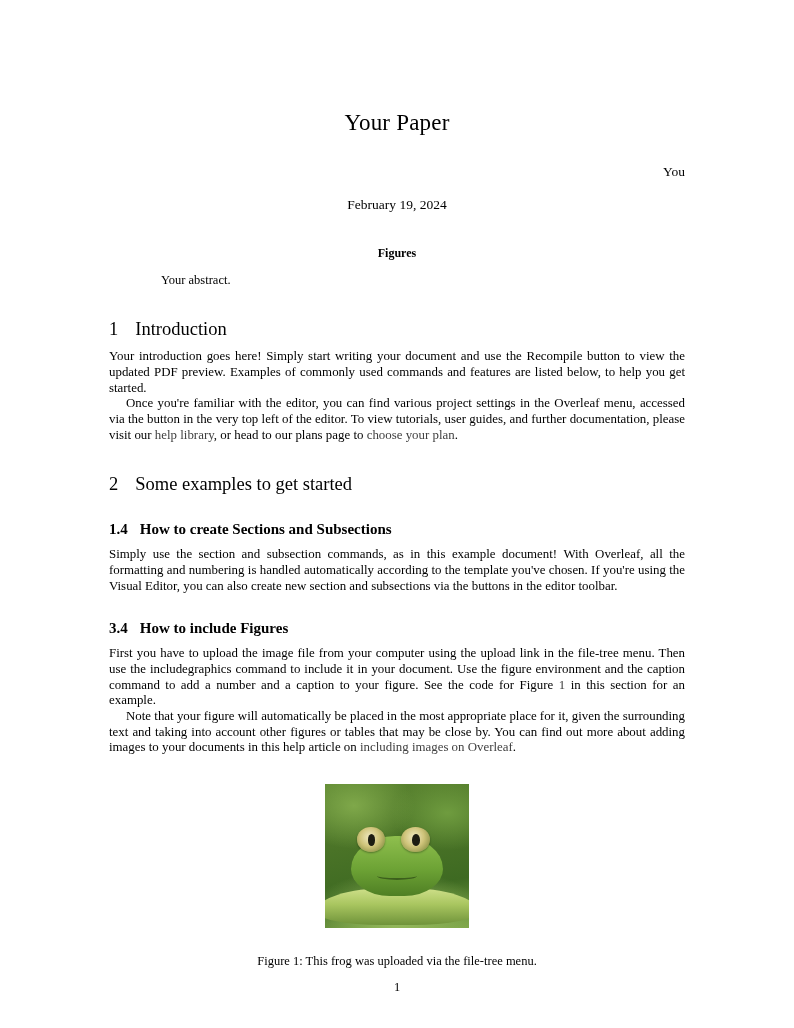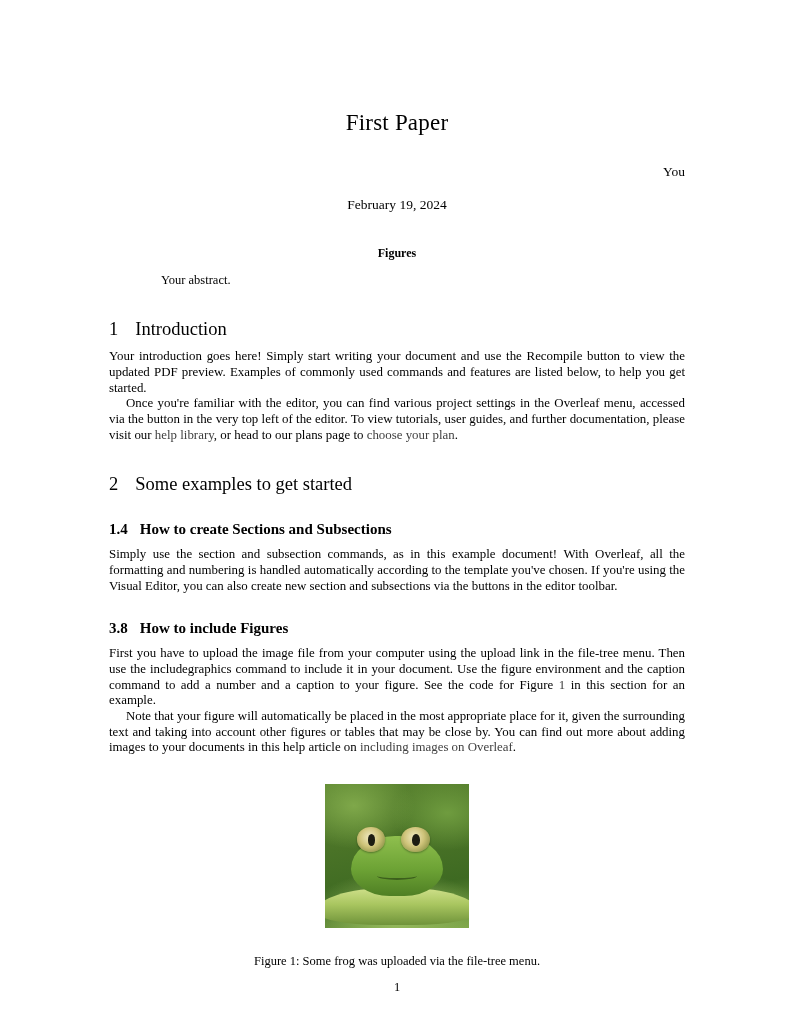--- a/index.html
+++ b/index.html
@@ -174,21 +174,21 @@
     text-align: center;
     font-size: 12.5px;
   }
 </style>
 </head>
 <body>
 
 <div class="page">
   <div class="content">
 
-    <h1 class="doc-title">First Paper</h1>
+    <h1 class="doc-title">Your Paper</h1>
     <div class="doc-author">You</div>
     <div class="doc-date">February 19, 2024</div>
 
     <div class="abstract-head">Figures</div>
     <div class="abstract-body">Your abstract.</div>
 
     <h2 class="section">
       <span>1</span><span class="num-gap"></span><span>Introduction</span>
     </h2>
 
@@ -198,38 +198,38 @@
     <h2 class="section">
       <span>2</span><span class="num-gap"></span><span>Some examples to get started</span>
     </h2>
 
     <h3 class="subsection">
       <span>1.4</span><span class="num-gap-sub"></span><span>How to create Sections and Subsections</span>
     </h3>
     <p class="body">Simply use the section and subsection commands, as in this example document! With Overleaf, all the formatting and numbering is handled automatically according to the template you've chosen. If you're using the Visual Editor, you can also create new section and subsections via the buttons in the editor toolbar.</p>
 
     <h3 class="subsection">
-      <span>3.8</span><span class="num-gap-sub"></span><span>How to include Figures</span>
+      <span>3.4</span><span class="num-gap-sub"></span><span>How to include Figures</span>
     </h3>
     <p class="body"><span>First you have to upload the image file from your computer using the upload link in the file-tree menu. Then use the includegraphics command to include it in your document. Use the figure environment and the caption command to add a number and a caption to your figure. See the code for Figure </span><a class="link" href="#">1</a><span> in this section for an example.</span></p>
     <p class="body indent"><span>Note that your figure will automatically be placed in the most appropriate place for it, given the surrounding text and taking into account other figures or tables that may be close by. You can find out more about adding images to your documents in this help article on </span><a class="link" href="#">including images on Overleaf</a><span>.</span></p>
 
     <div class="figure-block">
       <div class="figure-img">
         <div class="frog-bg"></div>
         <div class="frog-leaf"></div>
         <div class="frog-body">
           <div class="frog-mouth"></div>
         </div>
         <div class="frog-eye left">
           <div class="frog-pupil"></div>
         </div>
         <div class="frog-eye right">
           <div class="frog-pupil"></div>
         </div>
       </div>
-      <div class="figure-caption">Figure 1: Some frog was uploaded via the file-tree menu.</div>
+      <div class="figure-caption">Figure 1: This frog was uploaded via the file-tree menu.</div>
     </div>
 
   </div>
 
   <div class="page-number">1</div>
 </div>
 
 </body></html>

